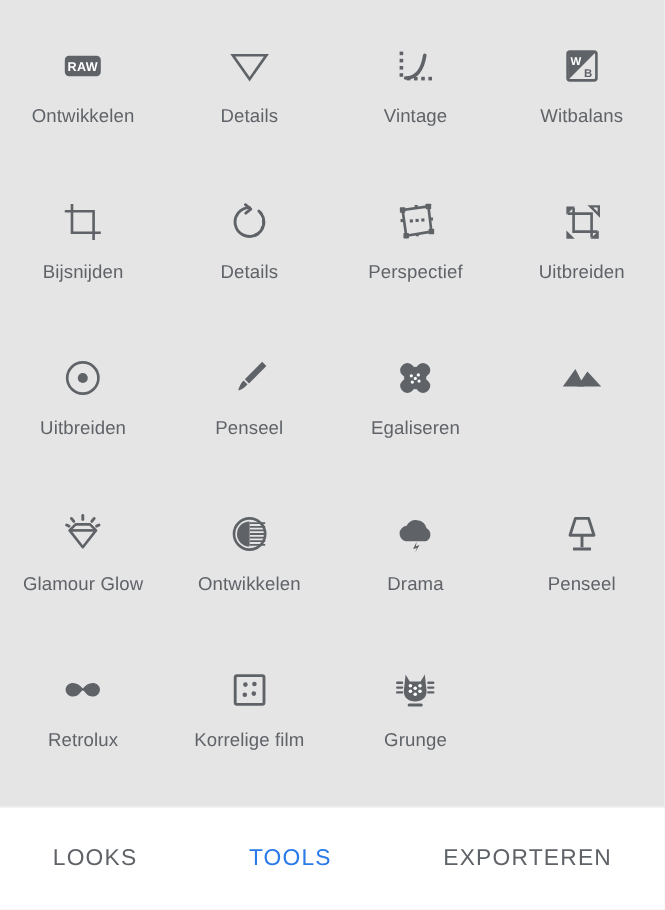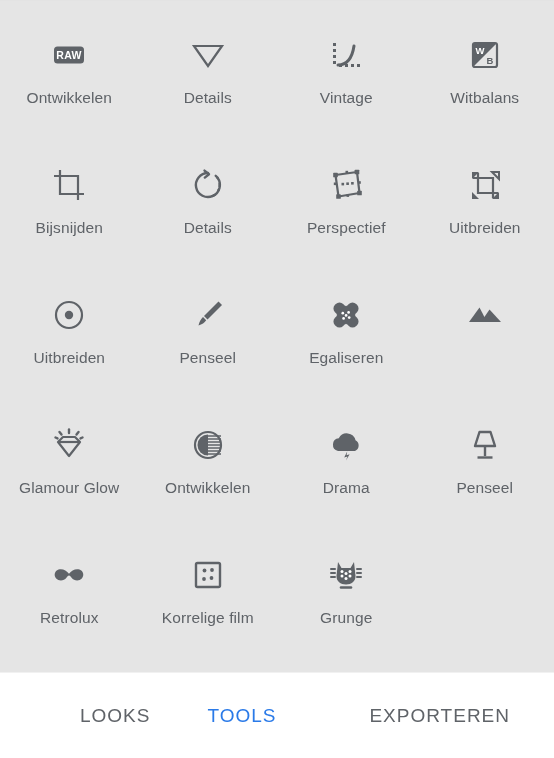--- a/index.html
+++ b/index.html
@@ -87,21 +87,20 @@
 
   .tab {
     font-size: 19px;
     letter-spacing: 1.0px;
     color: #5f6368;
     cursor: pointer;
     -webkit-user-select: none;
     user-select: none;
     padding: 6px 4px;
     white-space: nowrap;
-    margin-left: 36px;
   }
   .tab.center { margin-left: auto; margin-right: auto; }
   .tab.active { color: #2a7ae8; }
 </style>
 </head>
 <body>
 
 <div id="app">
 
   <div class="tools-scroll">

